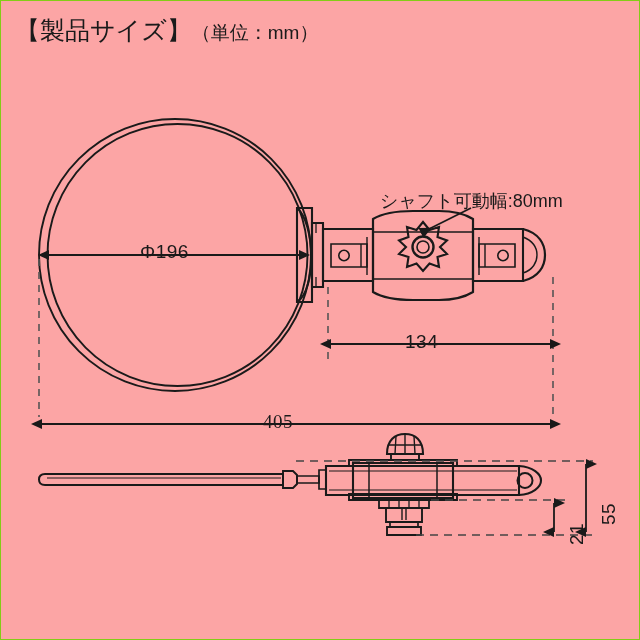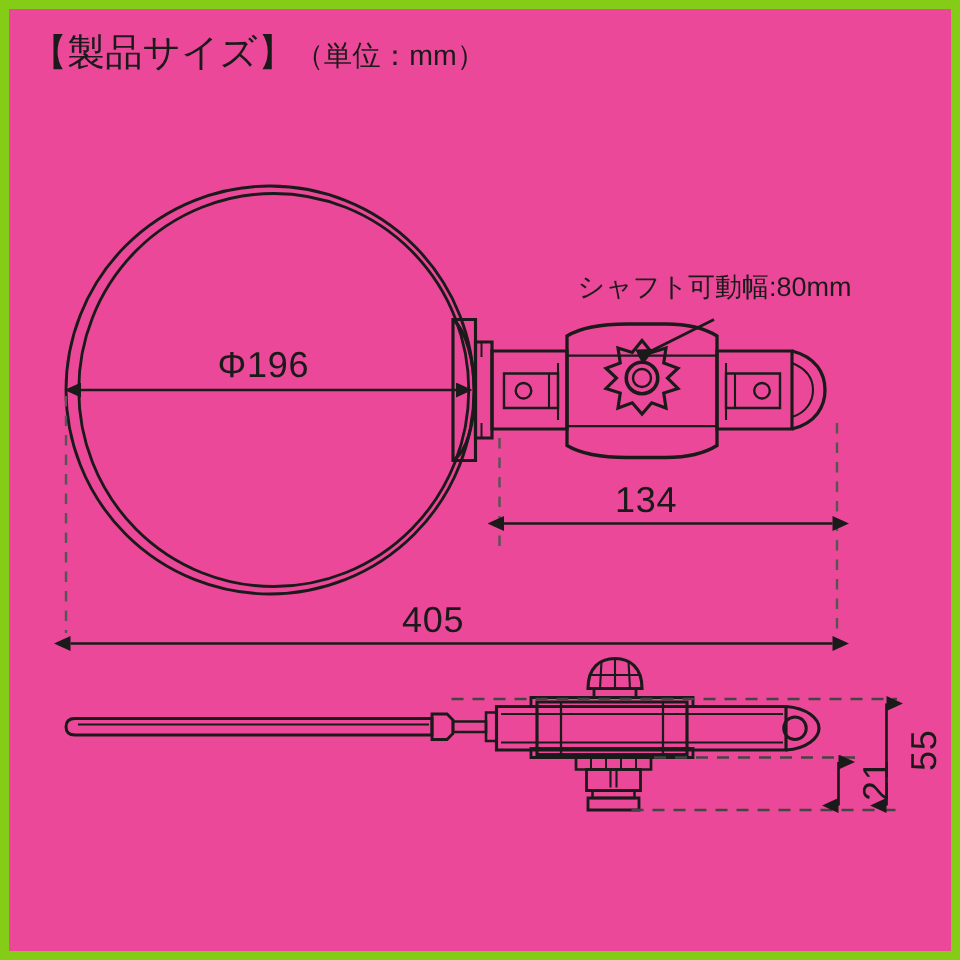--- a/index.html
+++ b/index.html
@@ -7,22 +7,22 @@
     padding: 0;
     background: #ffffff;
   }
   body {
     font-family: "Liberation Sans", sans-serif;
   }
   #page {
     position: relative;
     width: 640px;
     height: 640px;
-    background: #ec4899;
-    border: 6px solid #84cc16;
+    background: #fca5a5;
+    border: 1px solid #84cc16;
     box-sizing: border-box;
     overflow: hidden;
   }
   #drawing-svg {
     position: absolute;
     left: 0;
     top: 0;
     width: 640px;
     height: 640px;
     display: block;
@@ -35,24 +35,25 @@
     line-height: 1;
     color: #1a1a1a;
     letter-spacing: 0px;
     white-space: nowrap;
   }
   .heading .unit {
     font-size: 19px;
   }
   .dim-text {
     position: absolute;
-    font-size: 24px;
+    font-size: 19px;
     color: #1a1a1a;
     white-space: nowrap;
     letter-spacing: 0.5px;
+    margin-top: 16px;
   }
   .dim-text.vertical {
     transform: rotate(-90deg);
     transform-origin: left top;
   }
   .callout-text {
     position: absolute;
     font-size: 18px;
     color: #1a1a1a;
     white-space: nowrap;
@@ -191,25 +192,25 @@
 
     <g stroke="#1a1a1a" stroke-width="1.8" fill="none">
       <line x1="585" y1="463" x2="585" y2="531" marker-start="url(#arrU)" marker-end="url(#arrD)"></line>
     </g>
 
     <g stroke="#1a1a1a" stroke-width="1.8" fill="none">
       <line x1="553" y1="502" x2="553" y2="531" marker-start="url(#arrU)" marker-end="url(#arrD)"></line>
     </g>
   </svg>
 
-  <div class="callout-text" style="left:379px; top:173px;">シャフト可動幅:80mm</div>
+  <div class="callout-text" style="left:379px; top:188px;">シャフト可動幅:80mm</div>
 
   <div class="dim-text" style="left:139px; top:224px;">Φ196</div>
 
   <div class="dim-text" style="left:404px; top:314px;">134</div>
 
-  <div class="dim-text" style="left:262px; top:394px;">405</div>
+  <div class="dim-text" style="left:262px; top:394px;font-family:Liberation Serif, serif;">405</div>
 
   <div class="dim-text vertical" style="left:597px; top:508px;">55</div>
 
   <div class="dim-text vertical" style="left:565px; top:528px;">21</div>
 
 </div>
 
 </body></html>

